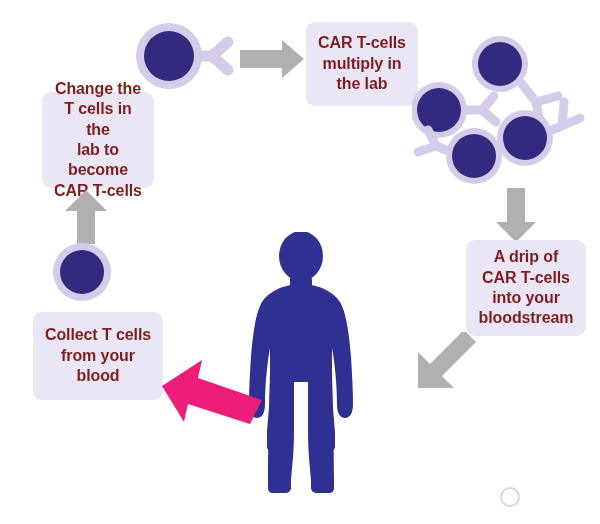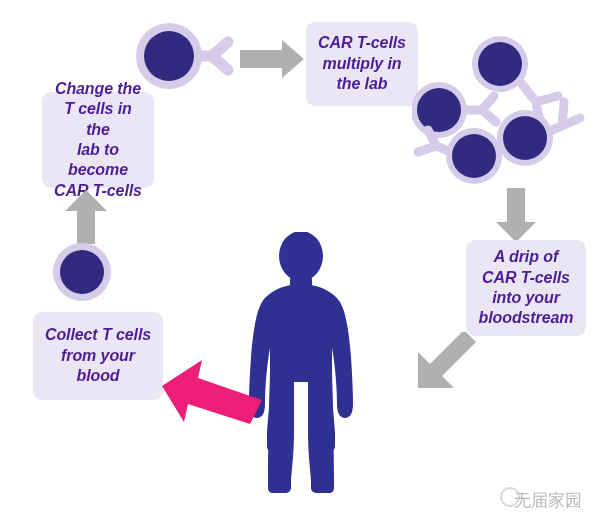--- a/index.html
+++ b/index.html
@@ -12,33 +12,32 @@
     width: 600px;
     height: 524px;
     background: #ffffff;
     overflow: hidden;
     font-family: "Liberation Sans", sans-serif;
   }
   .box {
     position: absolute;
     background: #eae6f5;
     border-radius: 9px;
-    color: #4c1d95;
+    color: #7f1d1d;
     font-weight: bold;
     font-size: 16px;
     line-height: 1.28;
     text-align: center;
     display: flex;
     align-items: center;
     justify-content: center;
     padding: 7px 9px;
     box-sizing: border-box;
     white-space: pre-line;
     letter-spacing: -0.1px;
-    font-style: italic;
   }
   .cell, .arrow-wrap, .figure-wrap, .watermark {
     position: absolute;
   }
   .cell svg, .arrow-wrap svg, .figure-wrap svg { display: block; }
   .watermark {
     font-family: "Liberation Sans", sans-serif;
     font-size: 15px;
     color: #9a9a9a;
     white-space: nowrap;
@@ -196,15 +195,14 @@
 
   <div class="arrow-wrap" style="left:158px; top:358px;">
     <svg width="110" height="70" viewBox="0 0 110 70">
       <path d="M4 28 L44 2 L40 20 L104 42 L92 66 L30 46 L26 64 Z" fill="#ed1e79"></path>
     </svg>
   </div>
 
 
   <div class="watermark" style="left:456px; top:489px;margin-top:48px;">CancerRes</div>
   <div class="wm-ring" style="left:500px; top:487px;"></div>
-  <div class="wm-cn" style="left:514px; top:489px;">无届家园</div>
 
 </div>
 
 </body></html>

